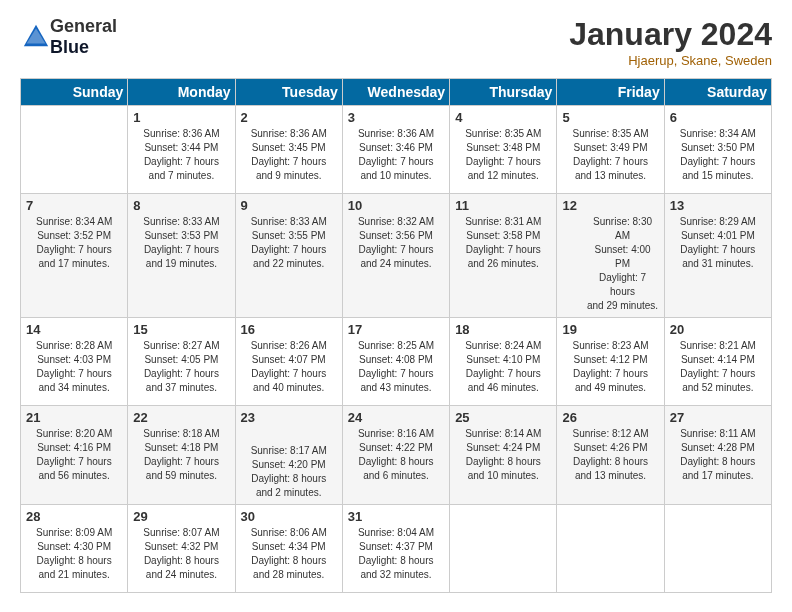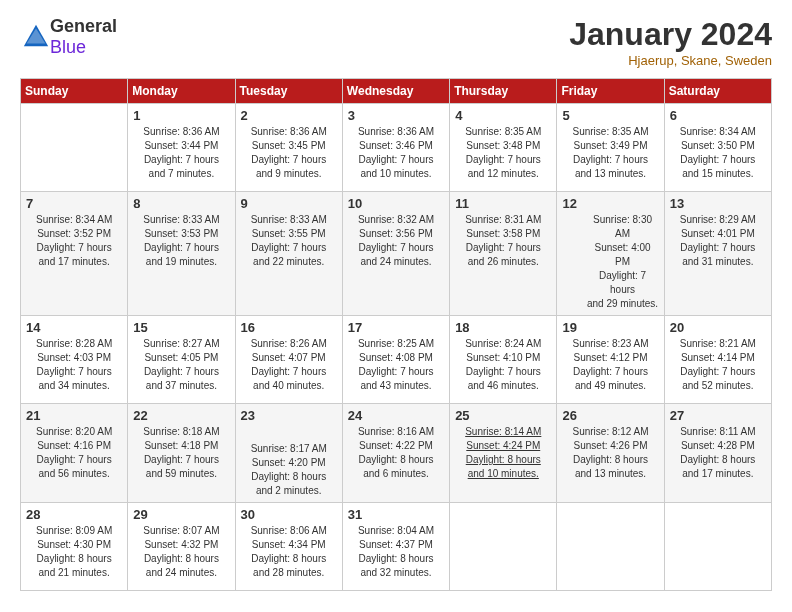--- a/index.html
+++ b/index.html
@@ -25,22 +25,22 @@
       display: flex;
       align-items: center;
     }
     .logo-text-general {
       font-size: 18px;
       font-weight: bold;
       color: #333;
     }
     .logo-text-blue {
       font-size: 18px;
-      font-weight: normal;
-      color: #6d28d9;
+      font-weight: bold;
+      color: #0f172a;
     }
     .logo-icon {
       width: 28px;
       height: 28px;
       margin-left: 2px;
     }
     .title-area {
       text-align: right;
     }
     .month-title {
@@ -51,26 +51,26 @@
     .location-title {
       font-size: 13px;
       color: #a16207;
     }
     .calendar {
       width: 100%;
       border-collapse: collapse;
       table-layout: fixed;
     }
     .calendar thead th {
-      background-color: #b91c1c;
+      background-color: #0369a1;
       color: #fff;
-      font-size: 12px;
+      font-size: 14px;
       font-weight: bold;
       padding: 5px 4px;
-      text-align: left;
+      text-align: right;
       border: 1px solid #ccc;
     }
     .calendar tbody td {
       vertical-align: top;
       border: 1px solid #ccc;
       padding: 4px 5px;
       font-size: 10px;
       color: #333;
       height: 88px;
       background: #fff;
@@ -300,21 +300,21 @@
           </td>
           <td>
             <span class="day-number">24</span>
             <div class="day-info" style="white-space: pre-line;">Sunrise: 8:16 AM
 Sunset: 4:22 PM
 Daylight: 8 hours
 and 6 minutes.</div>
           </td>
           <td>
             <span class="day-number">25</span>
-            <div class="day-info" style="white-space: pre-line; text-decoration: underline;">Sunrise: 8:14 AM
+            <div class="day-info" style="white-space: pre-line;">Sunrise: 8:14 AM
 Sunset: 4:24 PM
 Daylight: 8 hours
 and 10 minutes.</div>
           </td>
           <td>
             <span class="day-number">26</span>
             <div class="day-info" style="white-space: pre-line;">Sunrise: 8:12 AM
 Sunset: 4:26 PM
 Daylight: 8 hours
 and 13 minutes.</div>

